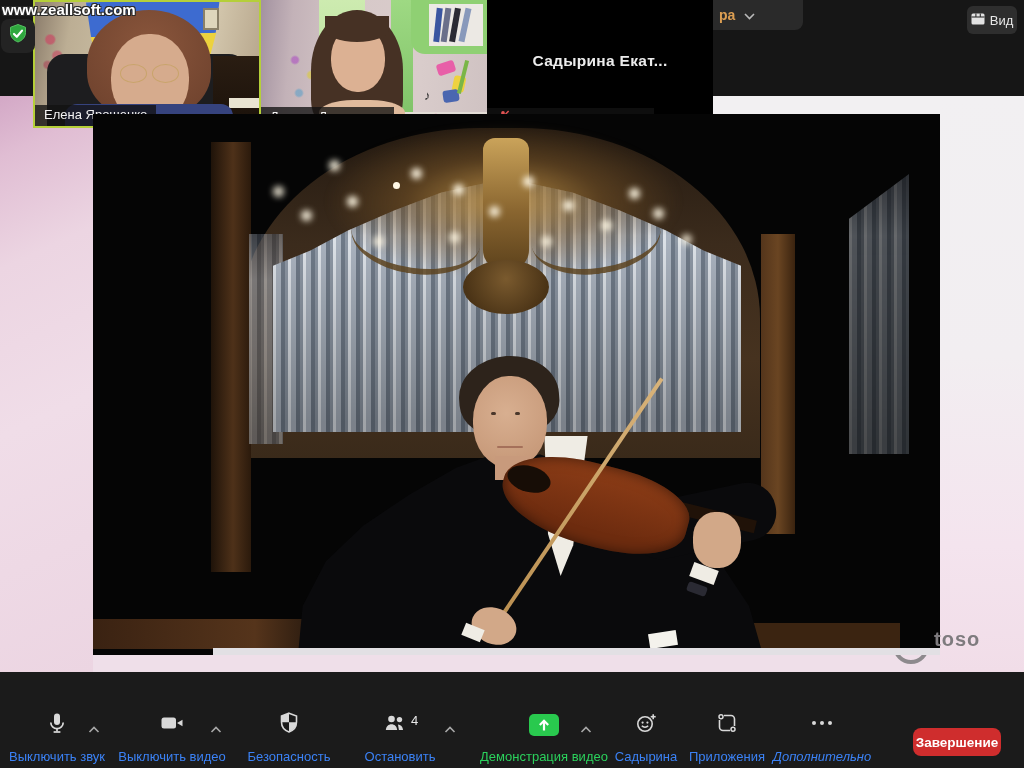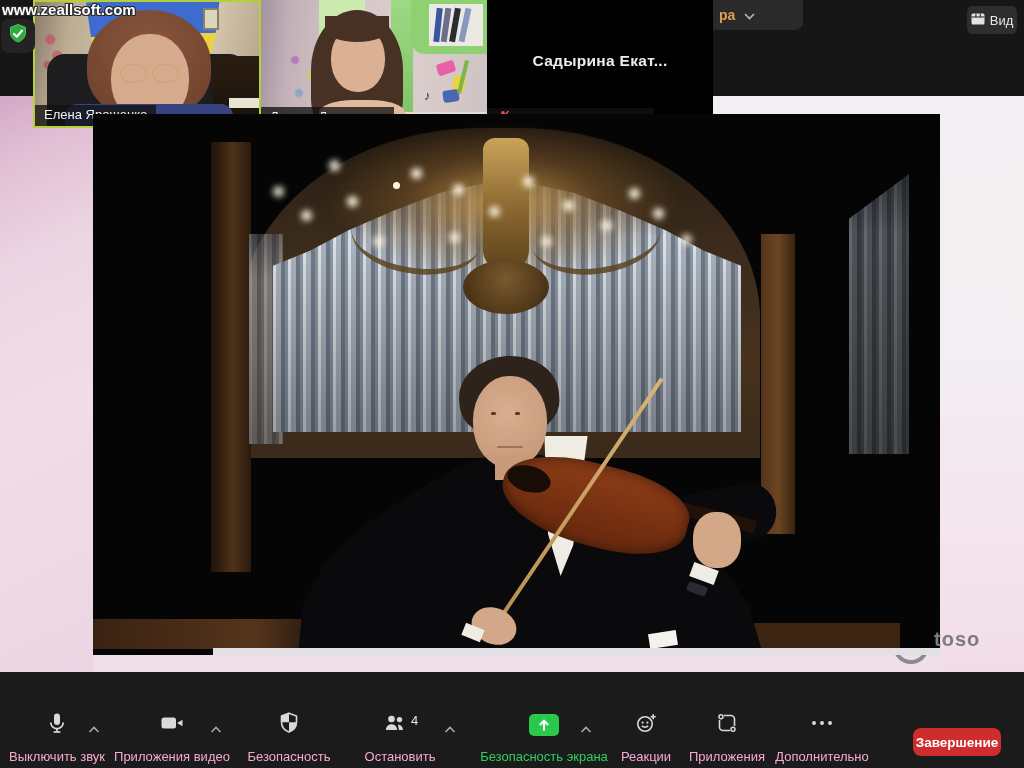--- a/index.html
+++ b/index.html
@@ -162,21 +162,21 @@
       z-index:11; display:flex; align-items:center; padding-left:6px; gap:9px; }
   .sharefrag .frag-text { color:#dc9e52; font-size:14px; font-weight:bold; }
   .view-btn { left:967px; top:6px; width:50px; height:28px; background:#2e2e2e; border-radius:6px; z-index:11;
       display:flex; align-items:center; justify-content:center; gap:5px; color:#e8e8e8; font-size:13px; }
 
   
   .toolbar { left:0; top:672px; width:1024px; height:96px; background:#1b1b1b; z-index:10; }
   .tool { position:absolute; top:38px; height:54px; display:flex; flex-direction:column;
       align-items:center; justify-content:space-between; cursor:default; }
   .tool .icon-row { height:30px; display:flex; align-items:center; gap:3px; }
-  .tool .tlabel { font-size:13px; color:#f9a8d4; white-space:nowrap; }
+  .tool .tlabel { font-size:13px; color:#3b82f6; white-space:nowrap; }
   .tool.green .tlabel { color:#2bd15c; }
   .pcount { color:#e8e8e8; font-size:13px; position:relative; top:-5px; }
   .chev { position:absolute; top:48px; width:12px; height:8px; }
   .share-ic { width:30px; height:22px; background:#29c94e; border-radius:5px;
       display:flex; align-items:center; justify-content:center; }
   .end-btn { position:absolute; left:913px; top:56px; width:88px; height:28px; background:#cf2d2d;
       border:none; border-radius:8px; color:#fff; font-weight:bold; font-size:13.5px;
       font-family:"Liberation Sans", sans-serif; display:flex; align-items:center; justify-content:center; }
 </style>
 </head>
@@ -349,21 +349,21 @@
 
     <div class="tool" style="left:114px; width:116px;">
       <div class="icon-row">
         <span>
           <svg width="24" height="24" viewBox="0 0 24 24">
             <rect x="1.5" y="6.5" width="14.5" height="11" rx="2.5" fill="#d9d9d9"></rect>
             <path d="M17 12l5.5-3.3v6.6z" fill="#d9d9d9"></path>
           </svg>
         </span>
       </div>
-      <div class="tlabel">Приложения видео</div>
+      <div class="tlabel">Выключить видео</div>
     </div>
     <span class="chev" style="left:210px;">
       <svg width="12" height="8" viewBox="0 0 12 8">
           <polyline points="1.5,6 6,1.5 10.5,6" stroke="#a8a8a8" stroke-width="1.6" fill="none"></polyline>
         </svg>
     </span>
 
     <div class="tool" style="left:242px; width:94px;">
       <div class="icon-row">
         <span>
@@ -399,59 +399,59 @@
 
     <div class="tool green" style="left:464px; width:160px;">
       <div class="icon-row">
         <span class="share-ic">
           <svg width="16" height="16" viewBox="0 0 16 16">
             <line x1="8" y1="13.5" x2="8" y2="4.5" stroke="#fff" stroke-width="2.2"></line>
             <polyline points="3.8,8 8,3.8 12.2,8" stroke="#fff" stroke-width="2.2" fill="none"></polyline>
           </svg>
         </span>
       </div>
-      <div class="tlabel">Безопасность экрана</div>
+      <div class="tlabel">Демонстрация видео</div>
     </div>
     <span class="chev" style="left:580px;">
       <svg width="12" height="8" viewBox="0 0 12 8">
           <polyline points="1.5,6 6,1.5 10.5,6" stroke="#a8a8a8" stroke-width="1.6" fill="none"></polyline>
         </svg>
     </span>
 
     <div class="tool" style="left:608px; width:76px;">
       <div class="icon-row">
         <span>
           <svg width="24" height="24" viewBox="0 0 24 24">
             <circle cx="11" cy="13" r="7.2" fill="none" stroke="#d9d9d9" stroke-width="1.6"></circle>
             <circle cx="8.6" cy="11.6" r="1.1" fill="#d9d9d9"></circle>
             <circle cx="13.4" cy="11.6" r="1.1" fill="#d9d9d9"></circle>
             <path d="M7.8 14.8a4.4 4.4 0 0 0 6.4 0" stroke="#d9d9d9" stroke-width="1.5" fill="none"></path>
             <line x1="19.2" y1="3.2" x2="19.2" y2="8.2" stroke="#d9d9d9" stroke-width="1.6"></line>
             <line x1="16.7" y1="5.7" x2="21.7" y2="5.7" stroke="#d9d9d9" stroke-width="1.6"></line>
           </svg>
         </span>
       </div>
-      <div class="tlabel">Реакции</div>
+      <div class="tlabel">Садырина</div>
     </div>
 
     <div class="tool" style="left:684px; width:86px;">
       <div class="icon-row">
         <span>
           <svg width="24" height="24" viewBox="0 0 24 24">
             <path d="M9 4.5h7a3.5 3.5 0 0 1 3.5 3.5v7" fill="none" stroke="#d9d9d9" stroke-width="1.6"></path>
             <path d="M15 19.5H8A3.5 3.5 0 0 1 4.5 16V9" fill="none" stroke="#d9d9d9" stroke-width="1.6"></path>
             <circle cx="6" cy="5.8" r="2" fill="none" stroke="#d9d9d9" stroke-width="1.5"></circle>
             <circle cx="18" cy="18.2" r="2" fill="none" stroke="#d9d9d9" stroke-width="1.5"></circle>
           </svg>
         </span>
       </div>
       <div class="tlabel">Приложения</div>
     </div>
 
-    <div class="tool" style="left:774px; width:96px;">
+    <div class="tool" style="left:774px; width:96px;font-style:italic;">
       <div class="icon-row">
         <span>
           <svg width="26" height="24" viewBox="0 0 26 24">
             <circle cx="5" cy="12" r="2" fill="#d9d9d9"></circle>
             <circle cx="13" cy="12" r="2" fill="#d9d9d9"></circle>
             <circle cx="21" cy="12" r="2" fill="#d9d9d9"></circle>
           </svg>
         </span>
       </div>
       <div class="tlabel">Дополнительно</div>

